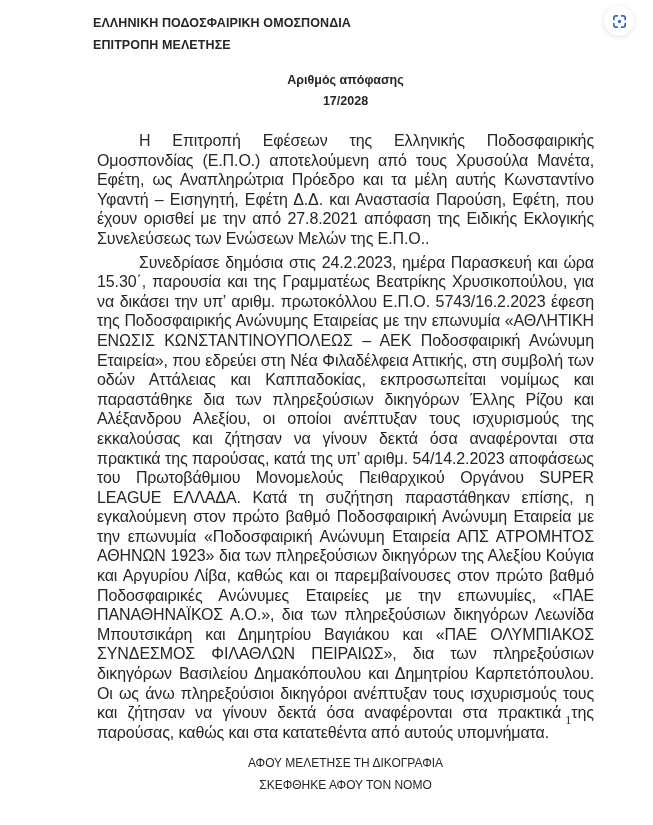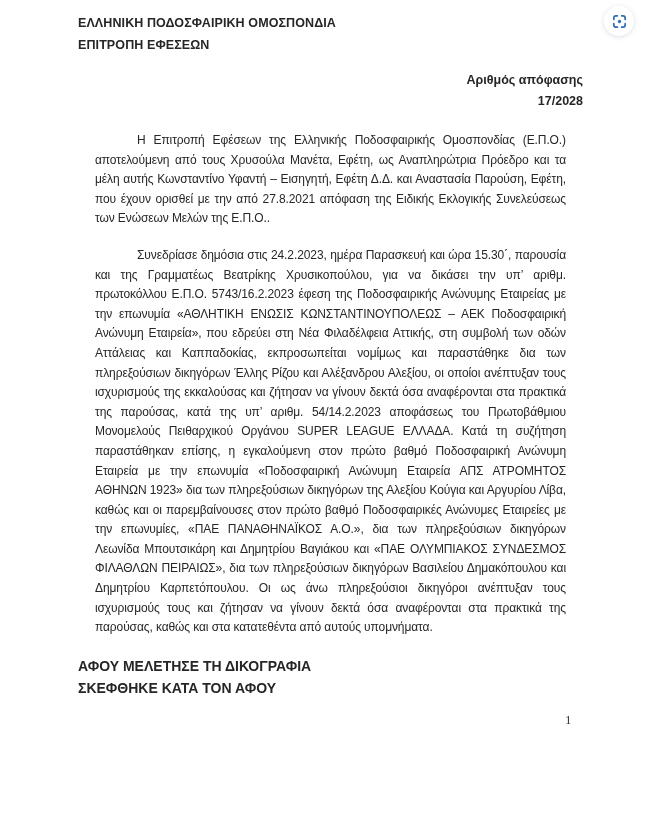--- a/index.html
+++ b/index.html
@@ -28,57 +28,57 @@
     box-shadow: 0 1px 5px rgba(60,80,120,0.18);
     display: flex;
     align-items: center;
     justify-content: center;
     cursor: pointer;
   }
   .scan-btn svg { display: block; }
 
   .doc {
     position: absolute;
-    left: 78px;
+    left: 93px;
     top: 12px;
     width: 505px;
   }
   .doc-org p {
     margin: 0;
     font-weight: bold;
     font-size: 12.5px;
     line-height: 22px;
     letter-spacing: 0.1px;
   }
   .decision {
     margin-top: 14px;
-    text-align: right;
+    text-align: center;
     font-weight: bold;
     font-size: 12.5px;
     line-height: 21px;
   }
   .decision p { margin: 0; }
 
   .body-text {
     margin-top: 19px;
   }
   .body-text p {
-    margin: 17px;
-    font-size: 12px;
+    margin: 4px;
+    font-size: 16px;
     line-height: 19.6px;
     text-align: justify;
     text-indent: 42px;
     letter-spacing: -0.1px;
   }
 
   .closing {
     margin-top: 10px;
-    text-align: left;
-    font-weight: bold;
-    font-size: 14px;
+    text-align: center;
+    font-weight: normal;
+    font-size: 12px;
     line-height: 22px;
   }
   .closing p { margin: 0; }
 
   .page-number {
     position: absolute;
     left: 565px;
     top: 712px;
     font-family: "Liberation Serif", serif;
     font-size: 13px;
@@ -99,35 +99,35 @@
         <path d="M9 20 H7 a3 3 0 0 1-3-3 v-2"></path>
         <circle cx="12" cy="12" r="2.3" fill="#2f6db8" stroke="none"></circle>
       </svg>
     </span>
   </div>
 
   <div class="doc">
 
     <div class="doc-org">
       <p>ΕΛΛΗΝΙΚΗ ΠΟΔΟΣΦΑΙΡΙΚΗ ΟΜΟΣΠΟΝΔΙΑ</p>
-      <p>ΕΠΙΤΡΟΠΗ ΕΦΕΣΕΩΝ</p>
+      <p>ΕΠΙΤΡΟΠΗ ΜΕΛΕΤΗΣΕ</p>
     </div>
 
     <div class="decision">
       <p>Αριθμός απόφασης</p>
       <p>17/2028</p>
     </div>
 
     <div class="body-text">
       <p>Η Επιτροπή Εφέσεων της Ελληνικής Ποδοσφαιρικής Ομοσπονδίας (Ε.Π.Ο.) αποτελούμενη από τους Χρυσούλα Μανέτα, Εφέτη, ως Αναπληρώτρια Πρόεδρο και τα μέλη αυτής Κωνσταντίνο Υφαντή – Εισηγητή, Εφέτη Δ.Δ. και Αναστασία Παρούση, Εφέτη, που έχουν ορισθεί με την από 27.8.2021 απόφαση της Ειδικής Εκλογικής Συνελεύσεως των Ενώσεων Μελών της Ε.Π.Ο..</p>
       <p>Συνεδρίασε δημόσια στις 24.2.2023, ημέρα Παρασκευή και ώρα 15.30΄, παρουσία και της Γραμματέως Βεατρίκης Χρυσικοπούλου, για να δικάσει την υπ’ αριθμ. πρωτοκόλλου Ε.Π.Ο. 5743/16.2.2023 έφεση της Ποδοσφαιρικής Ανώνυμης Εταιρείας με την επωνυμία «ΑΘΛΗΤΙΚΗ ΕΝΩΣΙΣ ΚΩΝΣΤΑΝΤΙΝΟΥΠΟΛΕΩΣ – ΑΕΚ Ποδοσφαιρική Ανώνυμη Εταιρεία», που εδρεύει στη Νέα Φιλαδέλφεια Αττικής, στη συμβολή των οδών Αττάλειας και Καππαδοκίας, εκπροσωπείται νομίμως και παραστάθηκε δια των πληρεξούσιων δικηγόρων Έλλης Ρίζου και Αλέξανδρου Αλεξίου, οι οποίοι ανέπτυξαν τους ισχυρισμούς της εκκαλούσας και ζήτησαν να γίνουν δεκτά όσα αναφέρονται στα πρακτικά της παρούσας, κατά της υπ’ αριθμ. 54/14.2.2023 αποφάσεως του Πρωτοβάθμιου Μονομελούς Πειθαρχικού Οργάνου SUPER LEAGUE ΕΛΛΑΔΑ. Κατά τη συζήτηση παραστάθηκαν επίσης, η εγκαλούμενη στον πρώτο βαθμό Ποδοσφαιρική Ανώνυμη Εταιρεία με την επωνυμία «Ποδοσφαιρική Ανώνυμη Εταιρεία ΑΠΣ ΑΤΡΟΜΗΤΟΣ ΑΘΗΝΩΝ 1923» δια των πληρεξούσιων δικηγόρων της Αλεξίου Κούγια και Αργυρίου Λίβα, καθώς και οι παρεμβαίνουσες στον πρώτο βαθμό Ποδοσφαιρικές Ανώνυμες Εταιρείες με την επωνυμίες, «ΠΑΕ ΠΑΝΑΘΗΝΑΪΚΟΣ Α.Ο.», δια των πληρεξούσιων δικηγόρων Λεωνίδα Μπουτσικάρη και Δημητρίου Βαγιάκου και «ΠΑΕ ΟΛΥΜΠΙΑΚΟΣ ΣΥΝΔΕΣΜΟΣ ΦΙΛΑΘΛΩΝ ΠΕΙΡΑΙΩΣ», δια των πληρεξούσιων δικηγόρων Βασιλείου Δημακόπουλου και Δημητρίου Καρπετόπουλου. Οι ως άνω πληρεξούσιοι δικηγόροι ανέπτυξαν τους ισχυρισμούς τους και ζήτησαν να γίνουν δεκτά όσα αναφέρονται στα πρακτικά της παρούσας, καθώς και στα κατατεθέντα από αυτούς υπομνήματα.</p>
     </div>
 
     <div class="closing">
       <p>ΑΦΟΥ ΜΕΛΕΤΗΣΕ ΤΗ ΔΙΚΟΓΡΑΦΙΑ</p>
-      <p>ΣΚΕΦΘΗΚΕ ΚΑΤΑ ΤΟΝ ΑΦΟΥ</p>
+      <p>ΣΚΕΦΘΗΚΕ ΑΦΟΥ ΤΟΝ ΝΟΜΟ</p>
     </div>
 
   </div>
 
   <div class="page-number">1</div>
 
 </div>
 
 </body></html>

